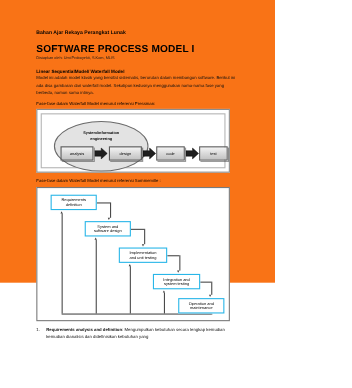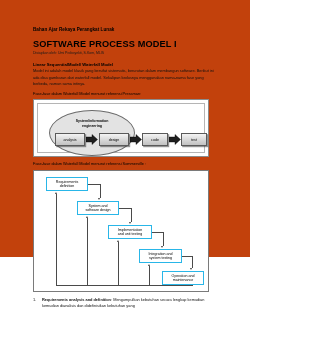--- a/index.html
+++ b/index.html
@@ -13,21 +13,21 @@
     overflow: hidden;
     font-family: "Liberation Sans", sans-serif;
     color: #000000;
     position: relative;
   }
   #page {
     position: absolute;
     left: 0; top: 0;
     width: 250px;
     height: 257px;
-    background: #c2410c;
+    background: #f97316;
   }
   .content {
     position: absolute;
     left: 33px;
     top: 27px;
     width: 185px;
   }
   .doc-header {
     font-size: 4.6px;
     font-weight: bold;

